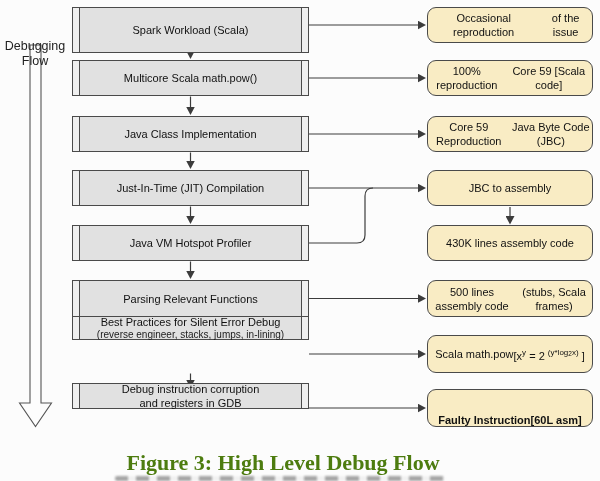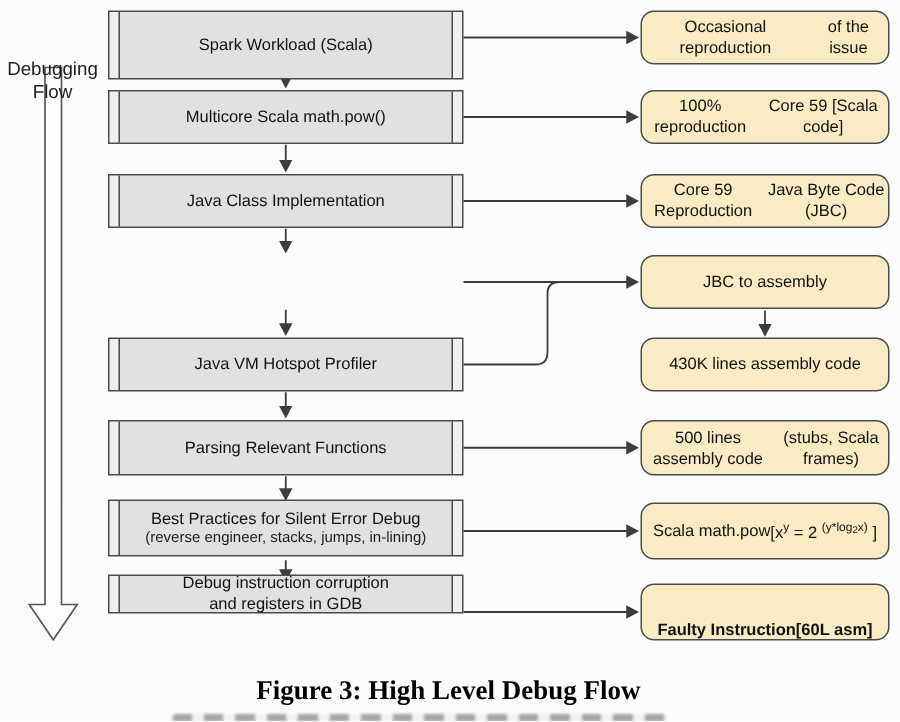--- a/index.html
+++ b/index.html
@@ -46,22 +46,22 @@
   .sub{font-size:10px;line-height:12px;color:#1c1c1c;}
   .bold{font-weight:bold;margin-top:24px;}
   .side-label{
     position:absolute;left:2px;top:8px;width:66px;text-align:center;
     font-size:12.5px;line-height:15px;color:#222;margin-top:31px;
   }
   .formula{white-space:pre;font-size:11px;line-height:15px;}
   .formula sup{font-size:8px;}
   .formula sup sub{font-size:6.5px;vertical-align:-1px;}
   .caption{
-    position:absolute;top:450px;left:16px;width:566px;text-align:center;
-    font-family:"Liberation Serif",serif;font-weight:700;font-size:18px;color:#000000;
+    position:absolute;top:450px;left:0;width:566px;text-align:center;
+    font-family:"Liberation Serif",serif;font-weight:700;font-size:22px;color:#4d7c0f;
   }
   .remnant{
     position:absolute;top:476px;left:115px;width:330px;height:5px;
     background:repeating-linear-gradient(90deg,
       rgba(80,80,80,.5) 0 13px, rgba(80,80,80,.06) 13px 21px);
     filter:blur(1.2px);border-radius:2px;
   }
 </style>
 </head>
 <body>
@@ -104,27 +104,30 @@
 
   <div class="pbox" style="top:7px;height:46px">
     <span>Spark Workload (Scala)</span>
   </div>
   <div class="pbox" style="top:60px;height:36px">
     <span>Multicore Scala math.pow()</span>
   </div>
   <div class="pbox" style="top:116px;height:36px">
     <span>Java Class Implementation</span>
   </div>
+  <div class="pbox" style="top:170px;height:36px">
+    <span>Just-In-Time (JIT) Compilation</span>
+  </div>
   <div class="pbox" style="top:225px;height:36px">
     <span>Java VM Hotspot Profiler</span>
   </div>
   <div class="pbox" style="top:280px;height:37px">
     <span>Parsing Relevant Functions</span>
   </div>
-  <div class="pbox" style="top:333px;height:38px">
+  <div class="pbox" style="top:316px;height:24px">
     <span>Best Practices for Silent Error Debug</span>
     <span class="sub">(reverse engineer, stacks, jumps, in-lining)</span>
   </div>
   <div class="pbox" style="top:383px;height:26px">
     <span>Debug instruction corruption</span>
     <span>and registers in GDB</span>
   </div>
 
   <div class="rbox" style="top:7px;height:36px">
     <span>Occasional reproduction</span>

